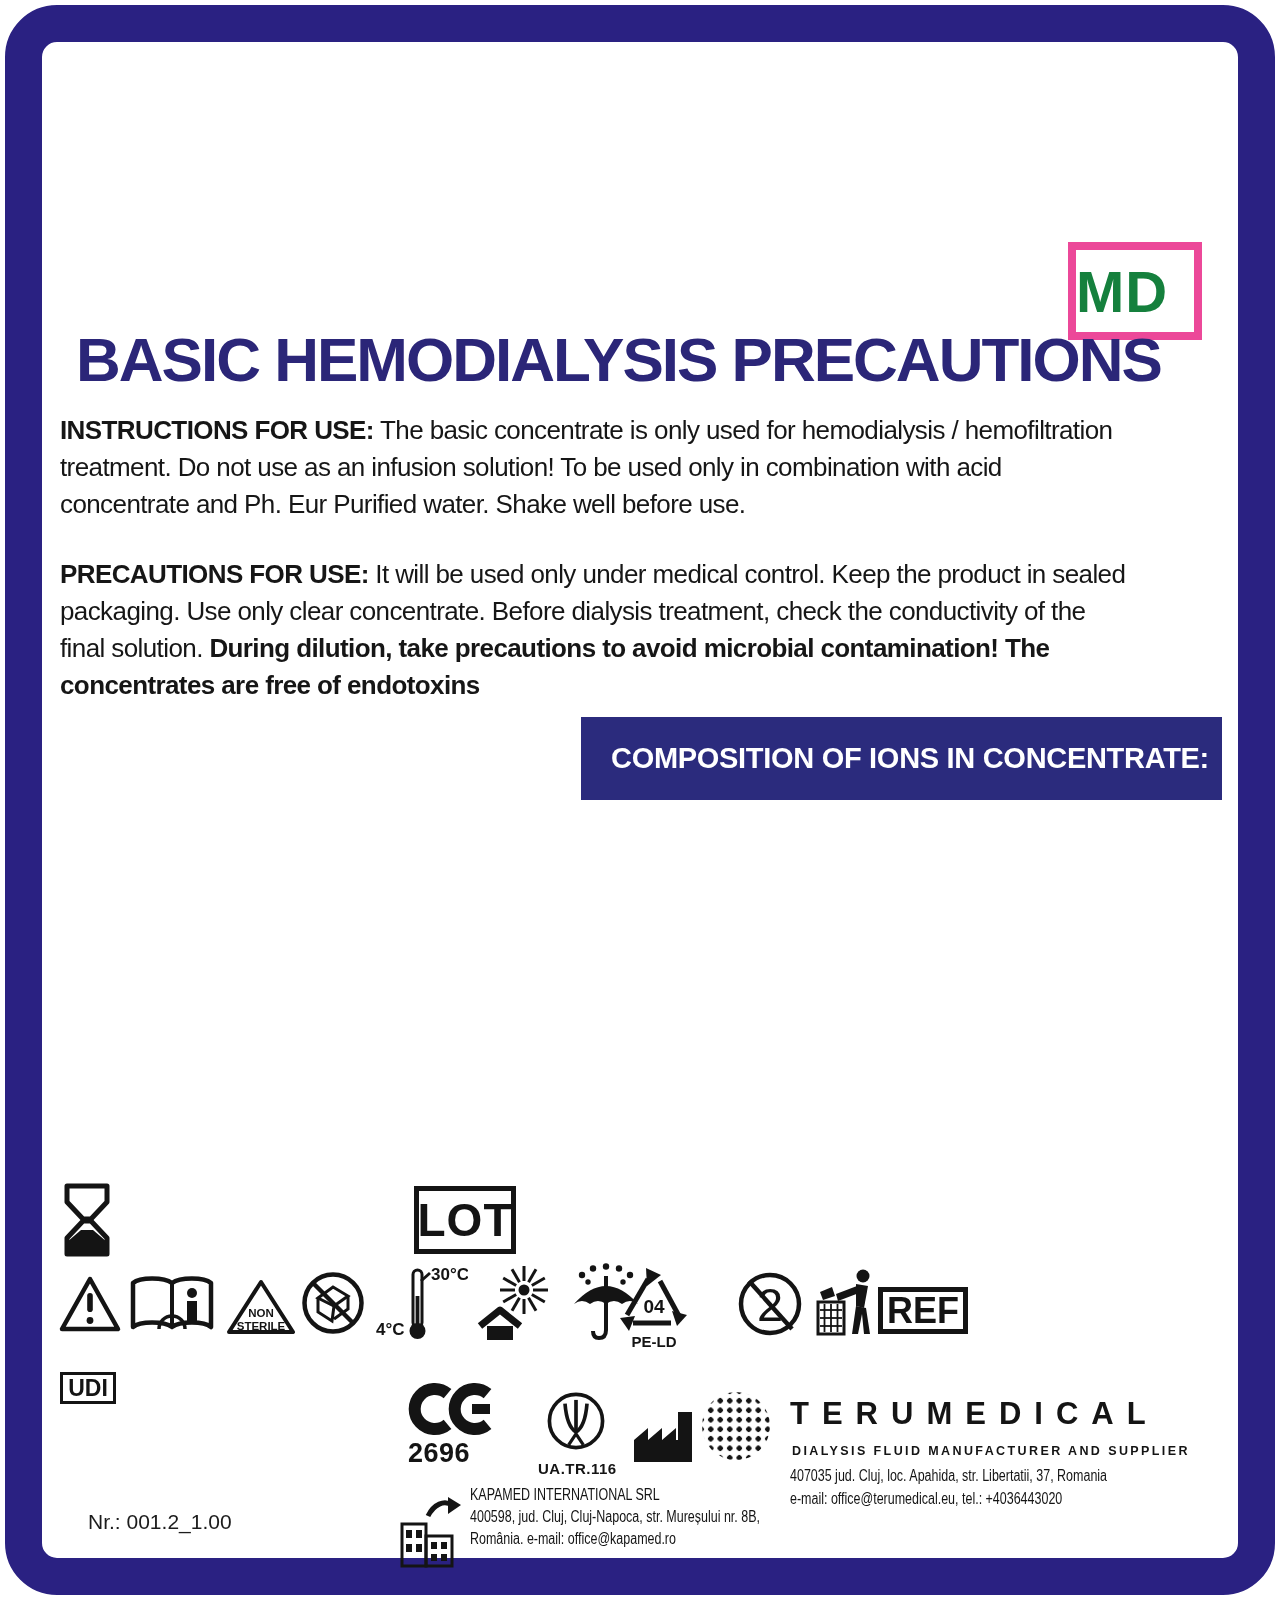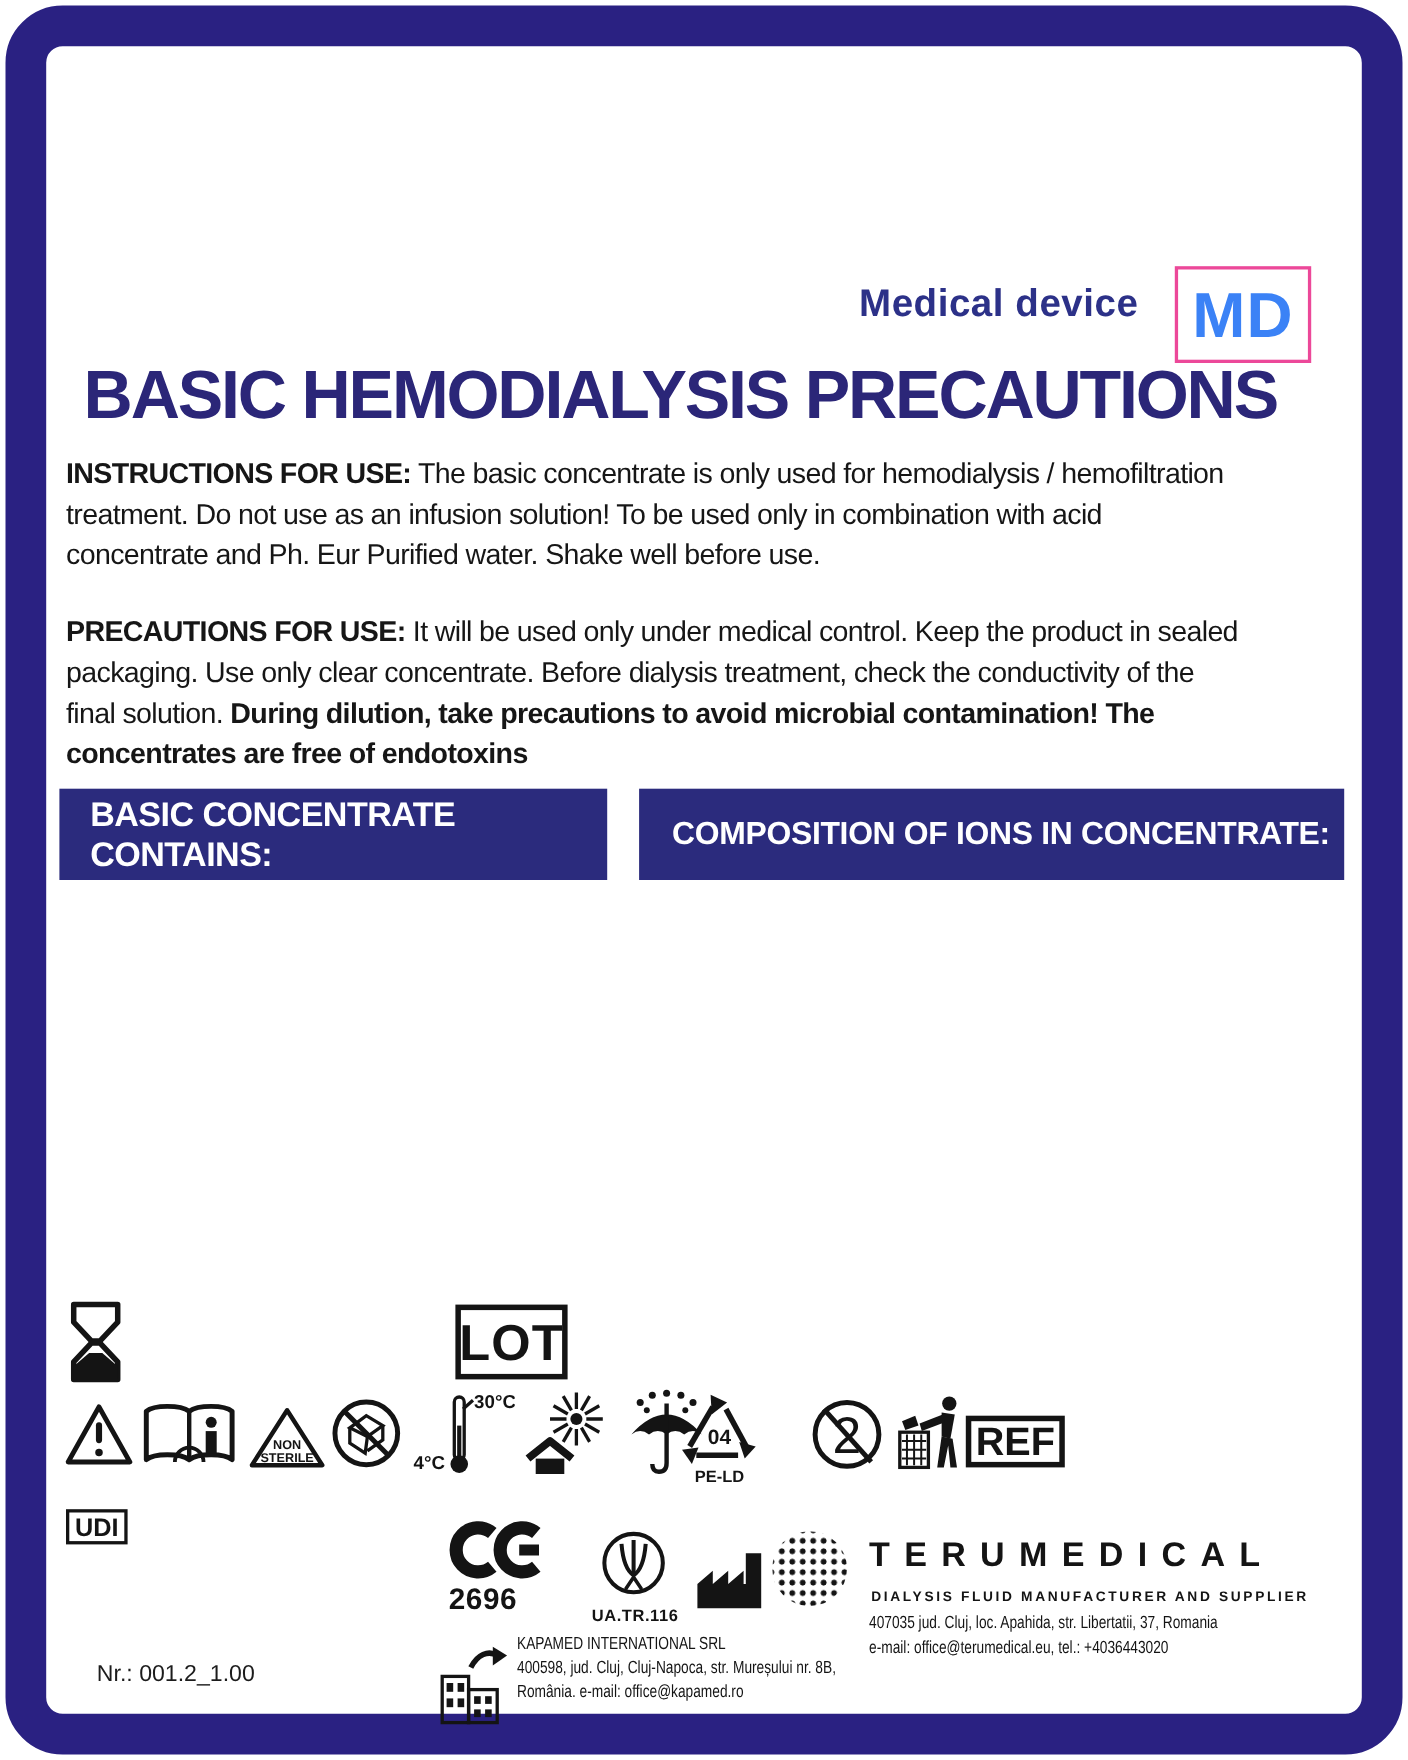--- a/index.html
+++ b/index.html
@@ -10,22 +10,22 @@
   .frame {
     position:absolute; inset:5px; border:37px solid #2a2182; border-radius:52px;
     pointer-events:none;
   }
   .medical-device {
     position:absolute; top:256px; left:690px; width:345px; text-align:right;
     font-size:35px; font-weight:bold; color:#2c3188; letter-spacing:.5px;
   }
   .md-box {
     position:absolute; left:1068px; top:242px; width:118px; height:82px;
-    border:3px solid #ec4899; display:flex; align-items:center; justify-content:center;
-    font-size:58px; font-weight:bold; color:#3b82f6; letter-spacing:1px;
+    border:8px solid #ec4899; display:flex; align-items:center; justify-content:flex-start;
+    font-size:58px; font-weight:bold; color:#15803d; letter-spacing:1px;
   }
   .title {
     position:absolute; left:76px; top:324px; margin:0; white-space:nowrap;
     font-size:62px; font-weight:bold; color:#2b2678; letter-spacing:-2px;
   }
   .para {
     position:absolute; left:60px; margin:0; white-space:pre;
     font-size:26px; line-height:37px; letter-spacing:-0.6px; color:#161616;
   }
   .para-instructions { top:412px; }
@@ -73,39 +73,35 @@
   }
   .doc-number { position:absolute; left:88px; top:1510px; font-size:21px; color:#1c1c1c; }
   svg text { font-family:"Liberation Sans", sans-serif; fill:#141414; }
 </style>
 </head>
 <body>
 
 <div class="page">
   <div class="frame"></div>
 
-  <div class="medical-device">Medical device</div>
   <div class="md-box">
     <span>MD</span>
   </div>
 
   <h1 class="title">BASIC HEMODIALYSIS PRECAUTIONS</h1>
 
   <p class="para para-instructions"><strong>INSTRUCTIONS FOR USE:</strong><span> The basic concentrate is only used for hemodialysis / hemofiltration
 treatment. Do not use as an infusion solution! To be used only in combination with acid
 concentrate and Ph. Eur Purified water. Shake well before use.</span></p>
 
   <p class="para para-precautions"><strong>PRECAUTIONS FOR USE:</strong><span> It will be used only under medical control. Keep the product in sealed
 packaging. Use only clear concentrate. Before dialysis treatment, check the conductivity of the
 final solution. </span><strong>During dilution, take precautions to avoid microbial contamination! The
 concentrates are free of endotoxins</strong></p>
 
-  <div class="bar bar-left">
-    <span>BASIC CONCENTRATE CONTAINS:</span>
-  </div>
   <div class="bar bar-right">
     <span>COMPOSITION OF IONS IN CONCENTRATE:</span>
   </div>
 
   <div class="sym" style="left:62px; top:1182px;">
     <svg width="50" height="76" viewBox="0 0 50 76">
       <path d="M5 4 H45 V20 L29 37 H21 L5 20 Z" fill="#fff" stroke="#141414" stroke-width="5" stroke-linejoin="round"></path>
       <path d="M5 72 H45 V56 L29 39 H21 L5 56 Z" fill="#fff" stroke="#141414" stroke-width="5" stroke-linejoin="round"></path>
       <path d="M5 72 H45 V60 L31 48 H19 L5 60 Z" fill="#141414"></path>
     </svg>

